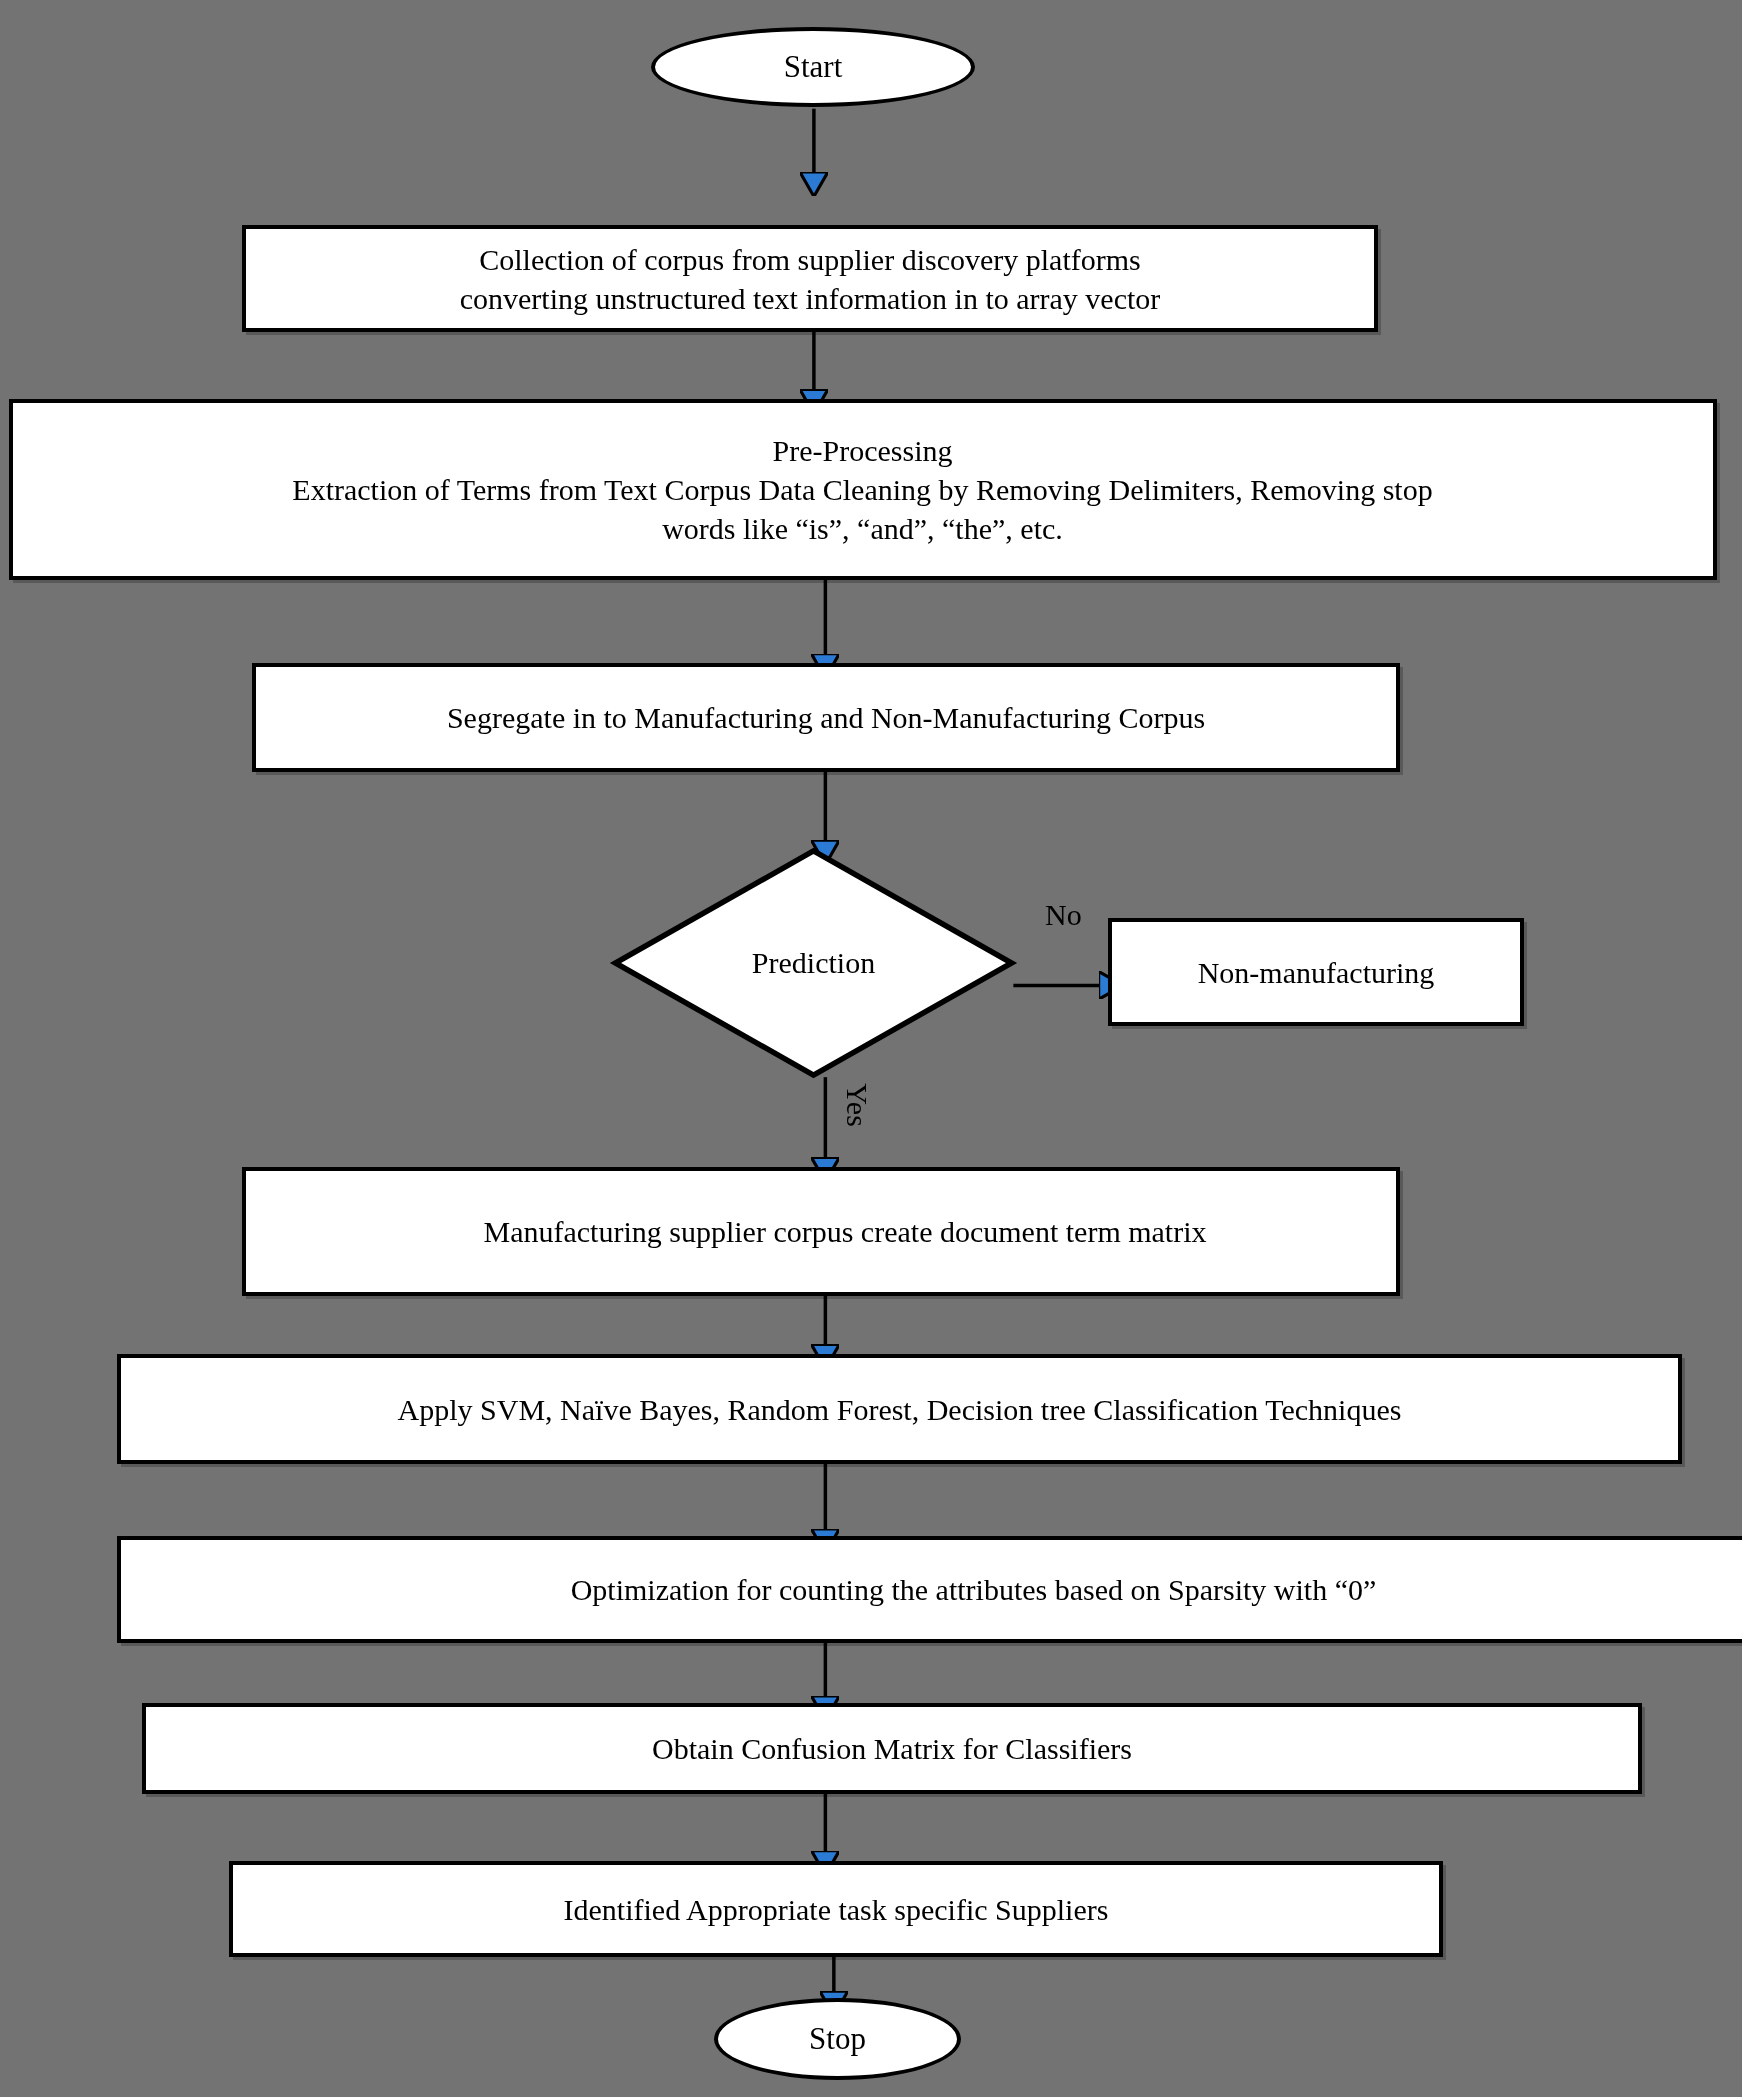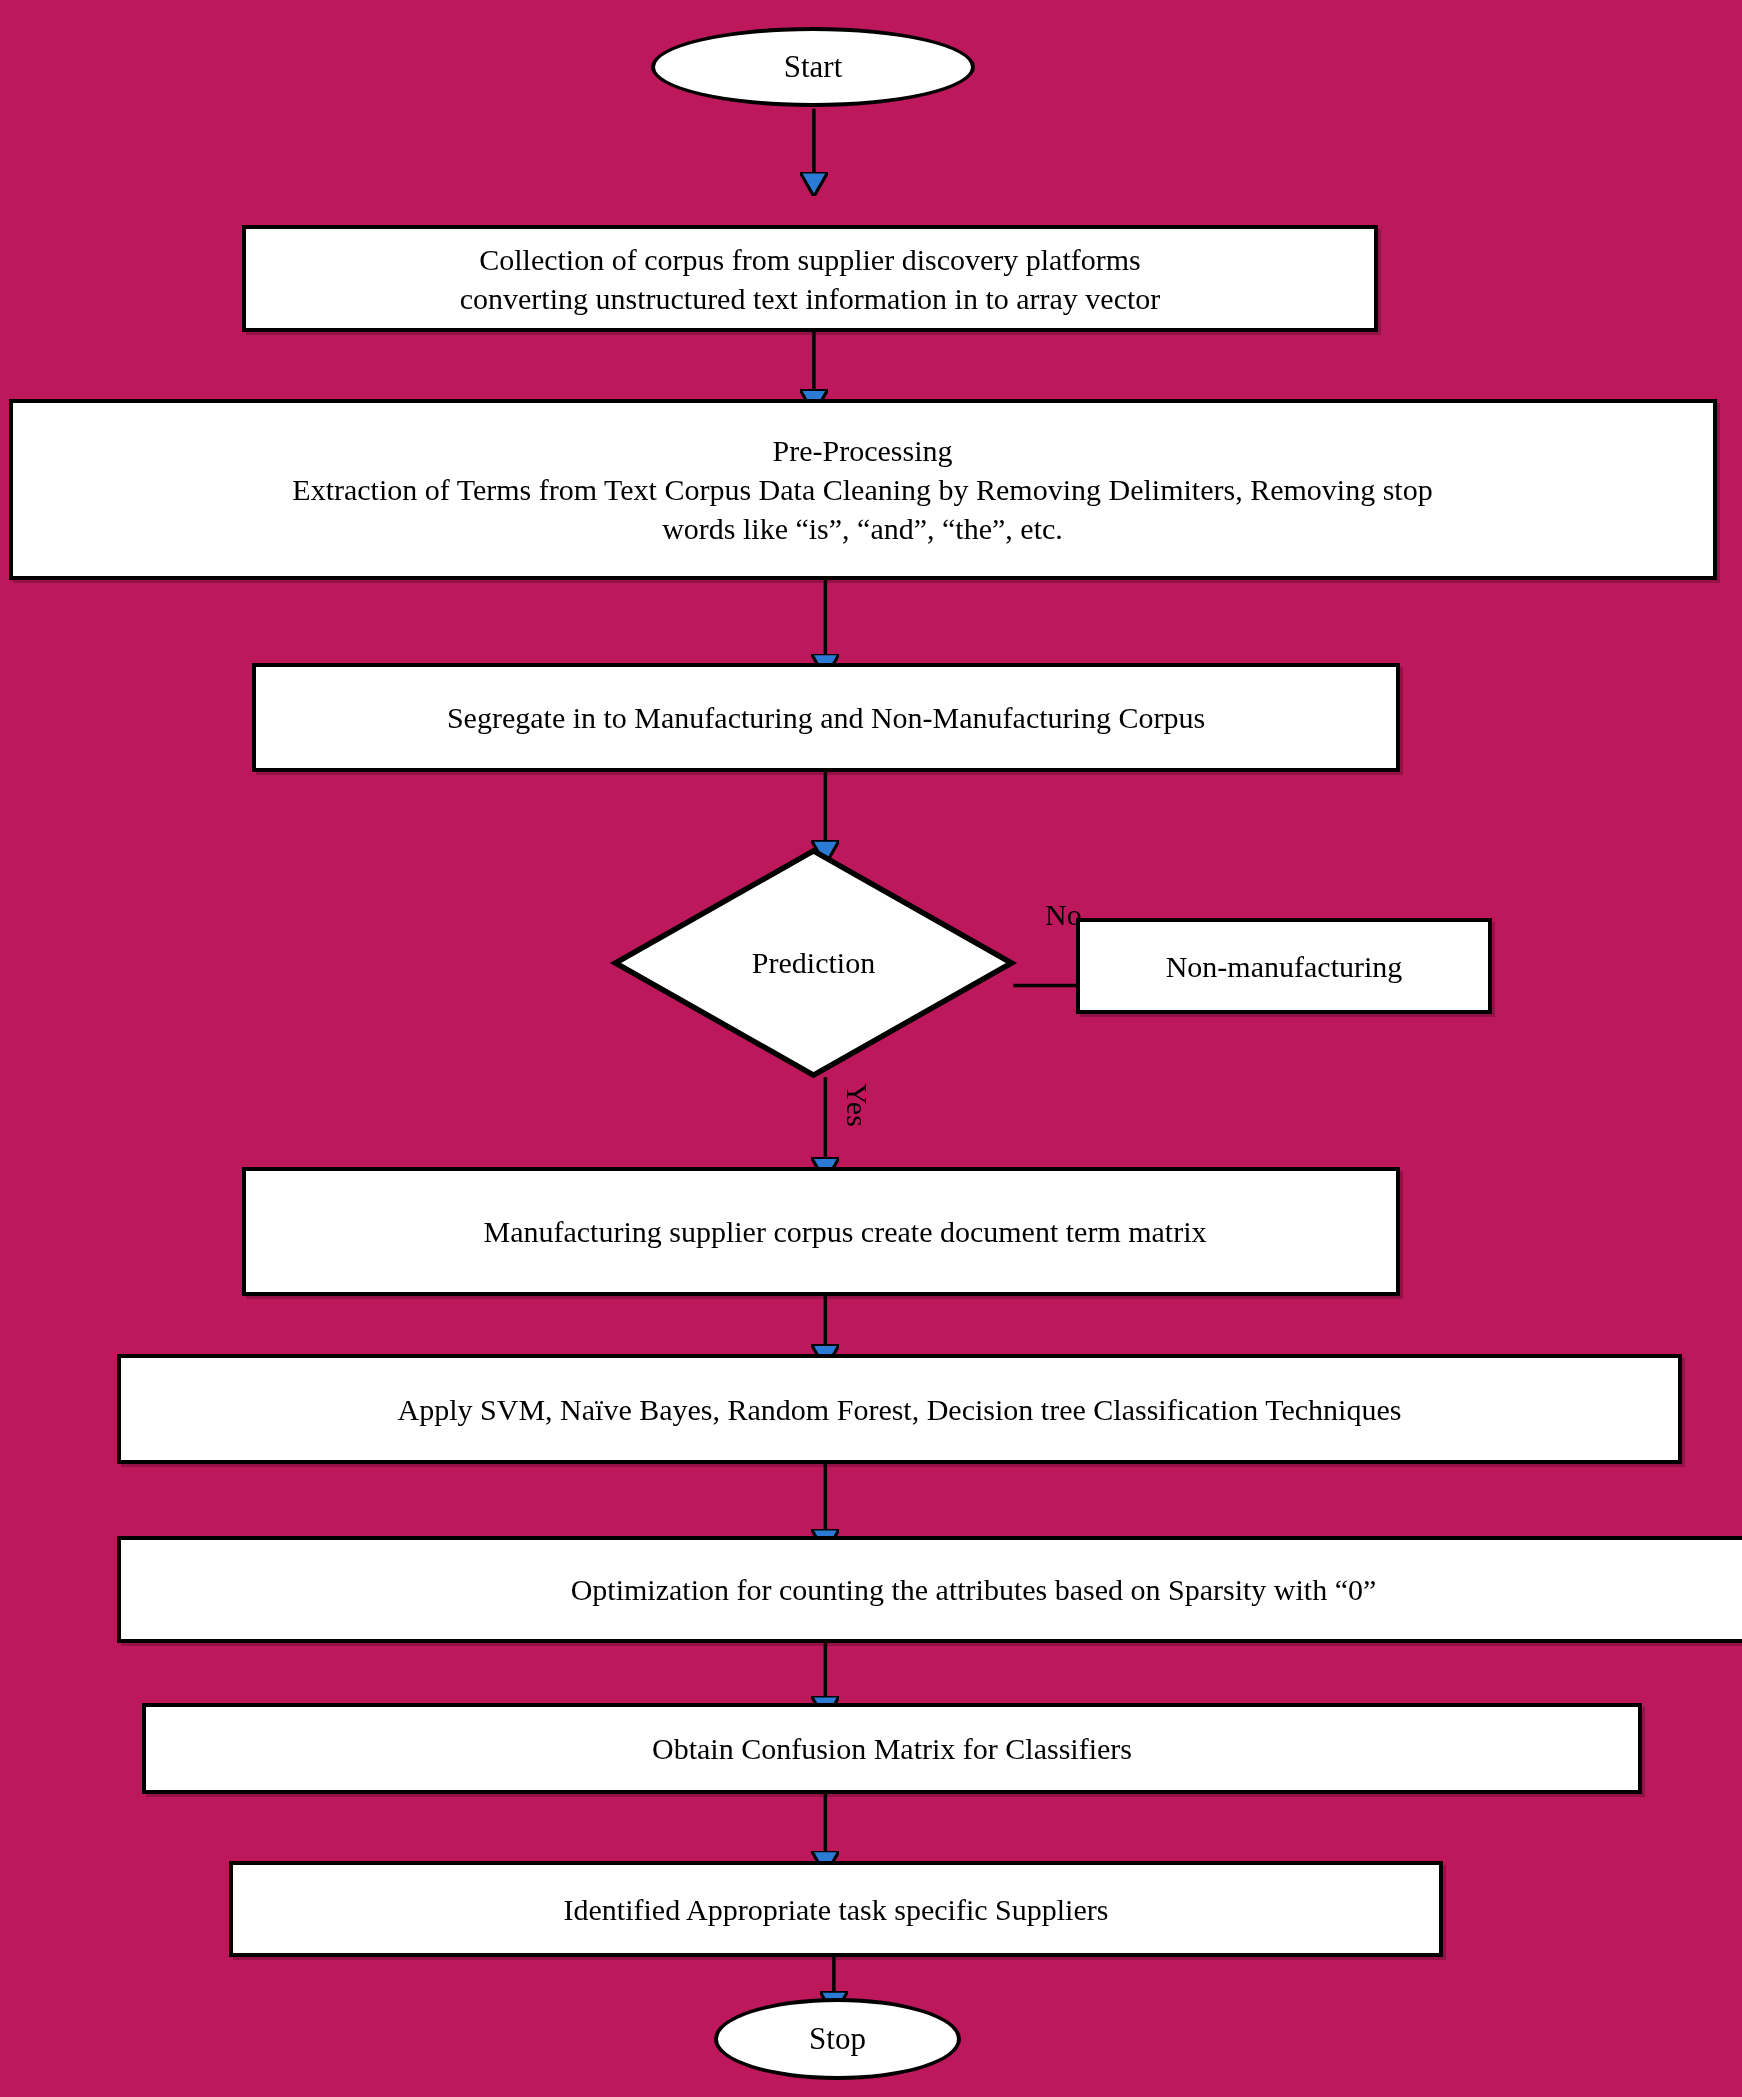--- a/index.html
+++ b/index.html
@@ -8,21 +8,21 @@
     padding: 0;
     background: #ffffff;
   }
   body {
     font-family: "Liberation Serif", "DejaVu Serif", serif;
   }
   #canvas {
     position: relative;
     width: 1742px;
     height: 2097px;
-    background: #be185d;
+    background: #737373;
     overflow: hidden;
     font-family: Liberation Serif, serif;
   }
   .node {
     position: absolute;
     box-sizing: border-box;
     display: flex;
     align-items: center;
     justify-content: center;
     text-align: center;
@@ -146,21 +146,21 @@
   </div>
 
   <div class="edge-label fs-md" style="left:1045px; top:898px;">
     <span>No</span>
   </div>
 
   <div class="edge-label fs-md rot90" style="left:835px; top:1088px;">
     <span>Yes</span>
   </div>
 
-  <div class="node proc fs-md" style="left:1076px; top:918px; width:416px; height:96px;">
+  <div class="node proc fs-md" style="left:1108px; top:918px; width:416px; height:108px;">
     <span class="txt">Non-manufacturing</span>
   </div>
 
   <div class="node proc fs-md" style="left:242px; top:1167px; width:1158px; height:129px;padding-left:48px;">
     <span class="txt">Manufacturing supplier corpus create document term matrix</span>
   </div>
 
   <div class="node proc fs-md" style="left:117px; top:1354px; width:1565px; height:110px;">
     <span class="txt">Apply SVM, Naïve Bayes, Random Forest, Decision tree Classification Techniques</span>
   </div>

